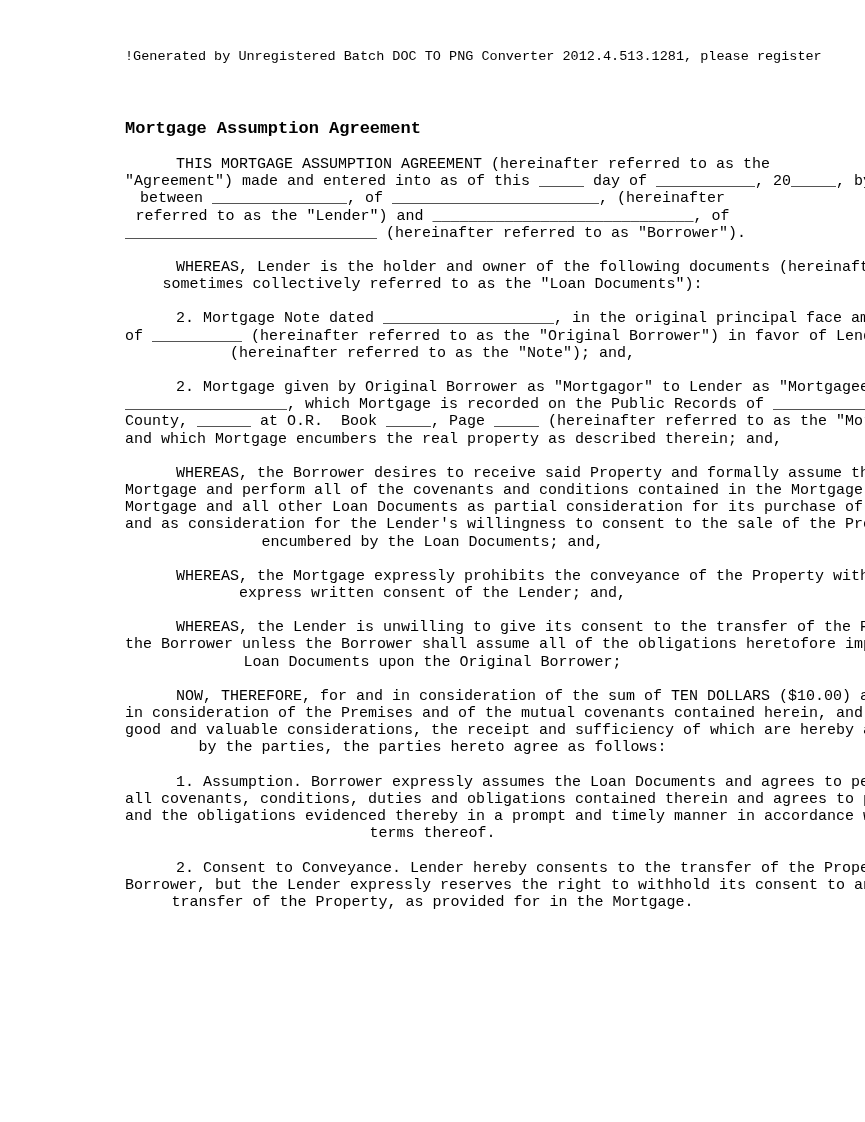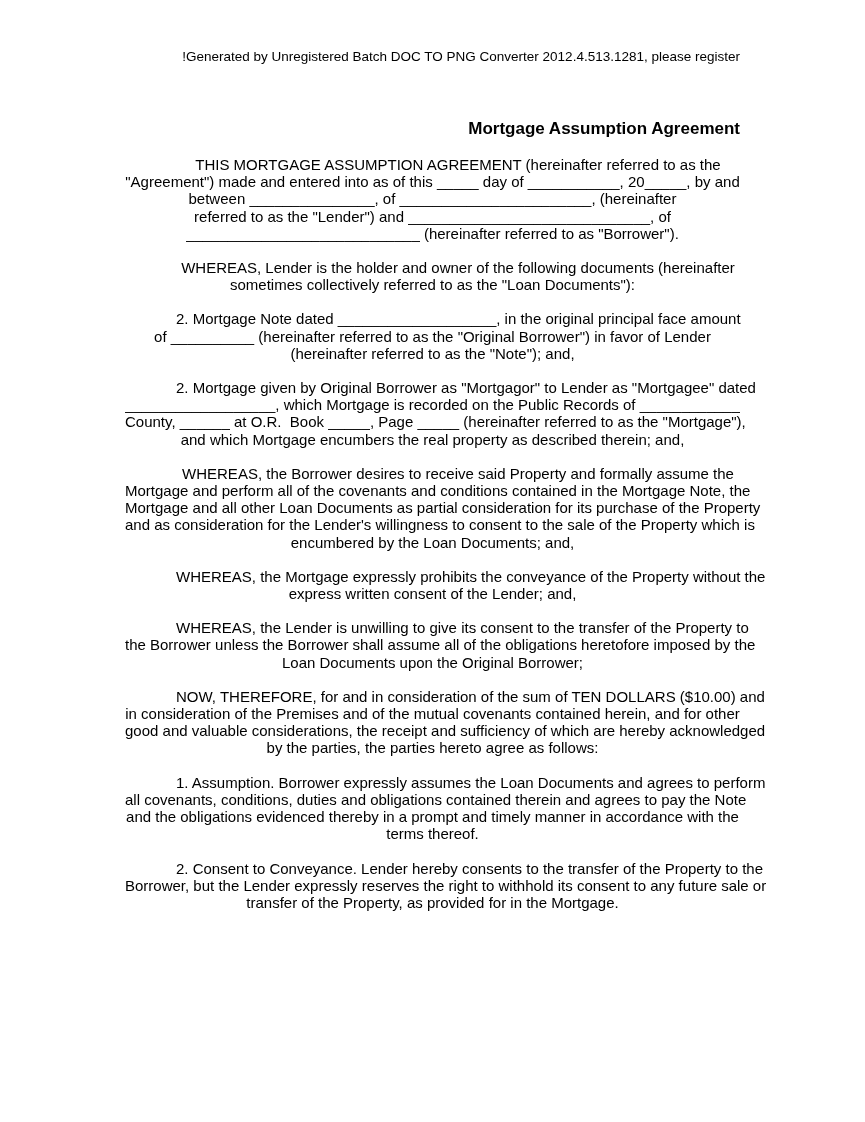--- a/index.html
+++ b/index.html
@@ -9,36 +9,37 @@
     height: 1122px;
     font-family: "Liberation Sans", sans-serif;
   }
   .page {
     position: relative;
     width: 865px;
     height: 1122px;
     background: #ffffff;
     color: #000000;
     overflow: hidden;
+    font-family: Liberation Mono, monospace;
   }
   .content {
     padding: 48px 125px 0 125px;
   }
   .watermark {
     font-size: 13.5px;
     line-height: 17px;
     text-align: right;
     white-space: pre;
   }
   .doc-title {
     margin: 54px 0 8px 0;
     font-size: 17px;
     line-height: 20px;
     font-weight: 700;
-    text-align: right;
+    text-align: left;
   }
   .para {
     margin: 17px 0 0 0;
     font-size: 15px;
     line-height: 17.2px;
     white-space: pre;
   }
   .para.indent { text-indent: 51px; text-align: center; }
   .para.center { text-align: center; }
 </style>

